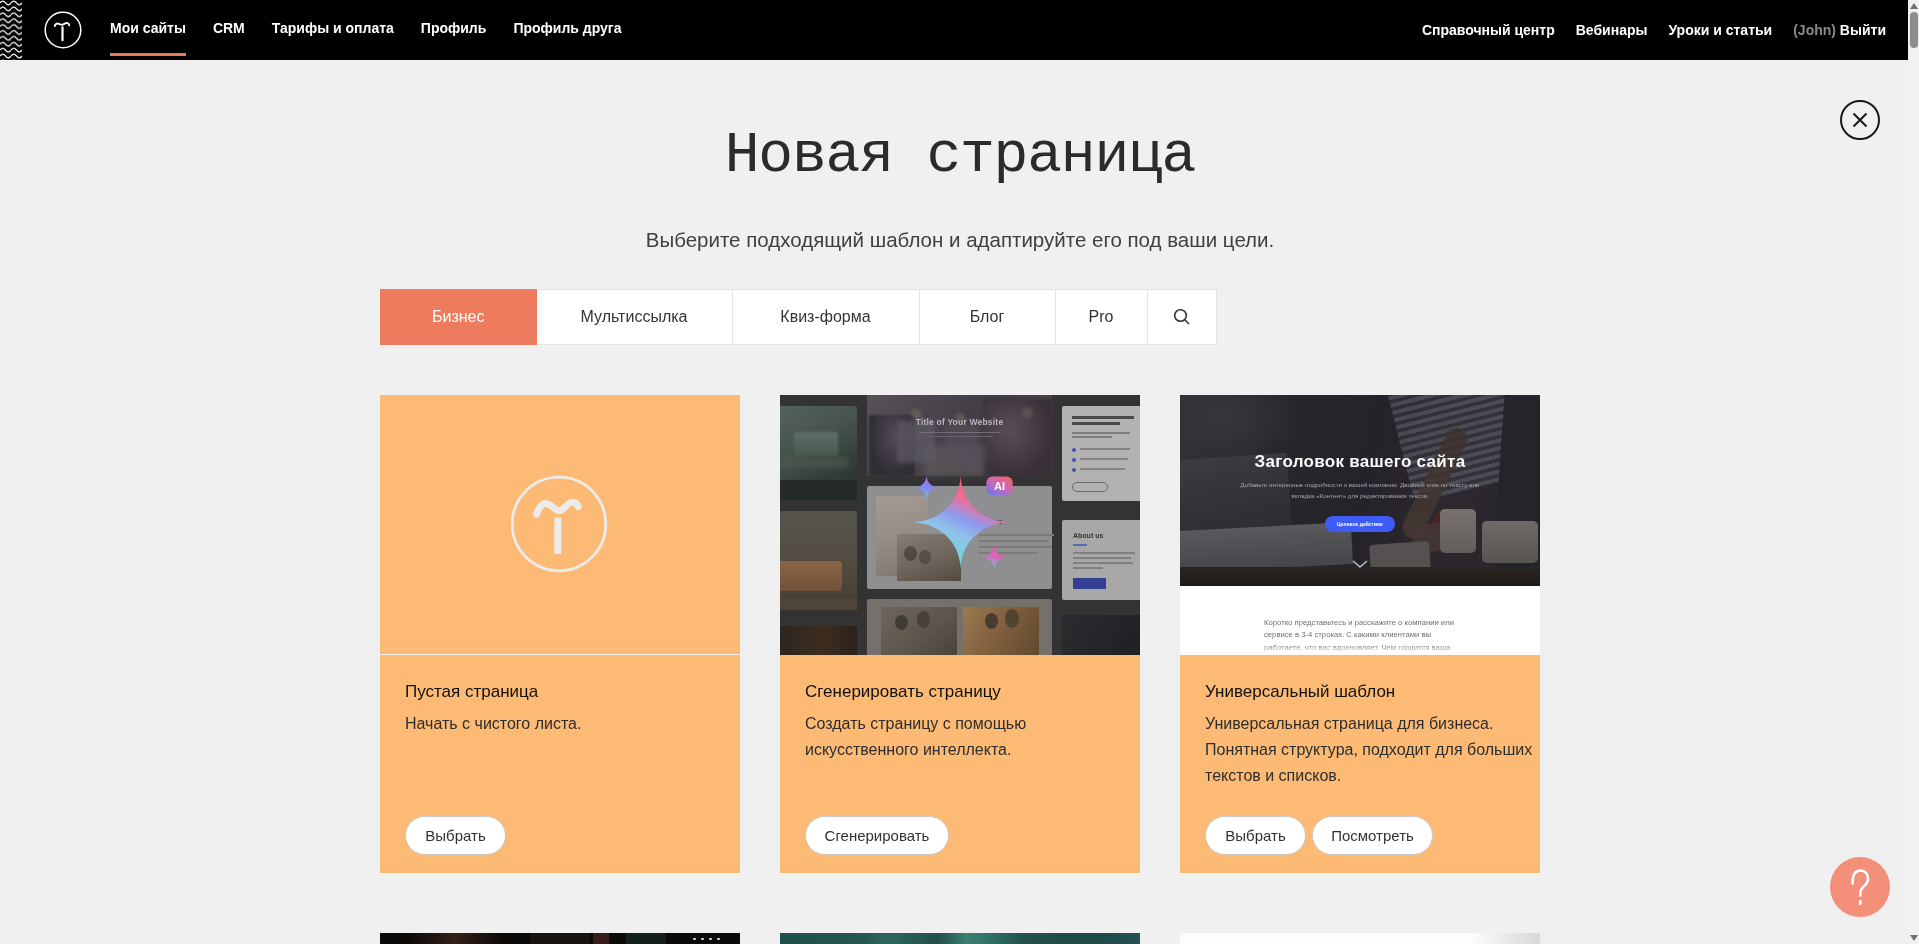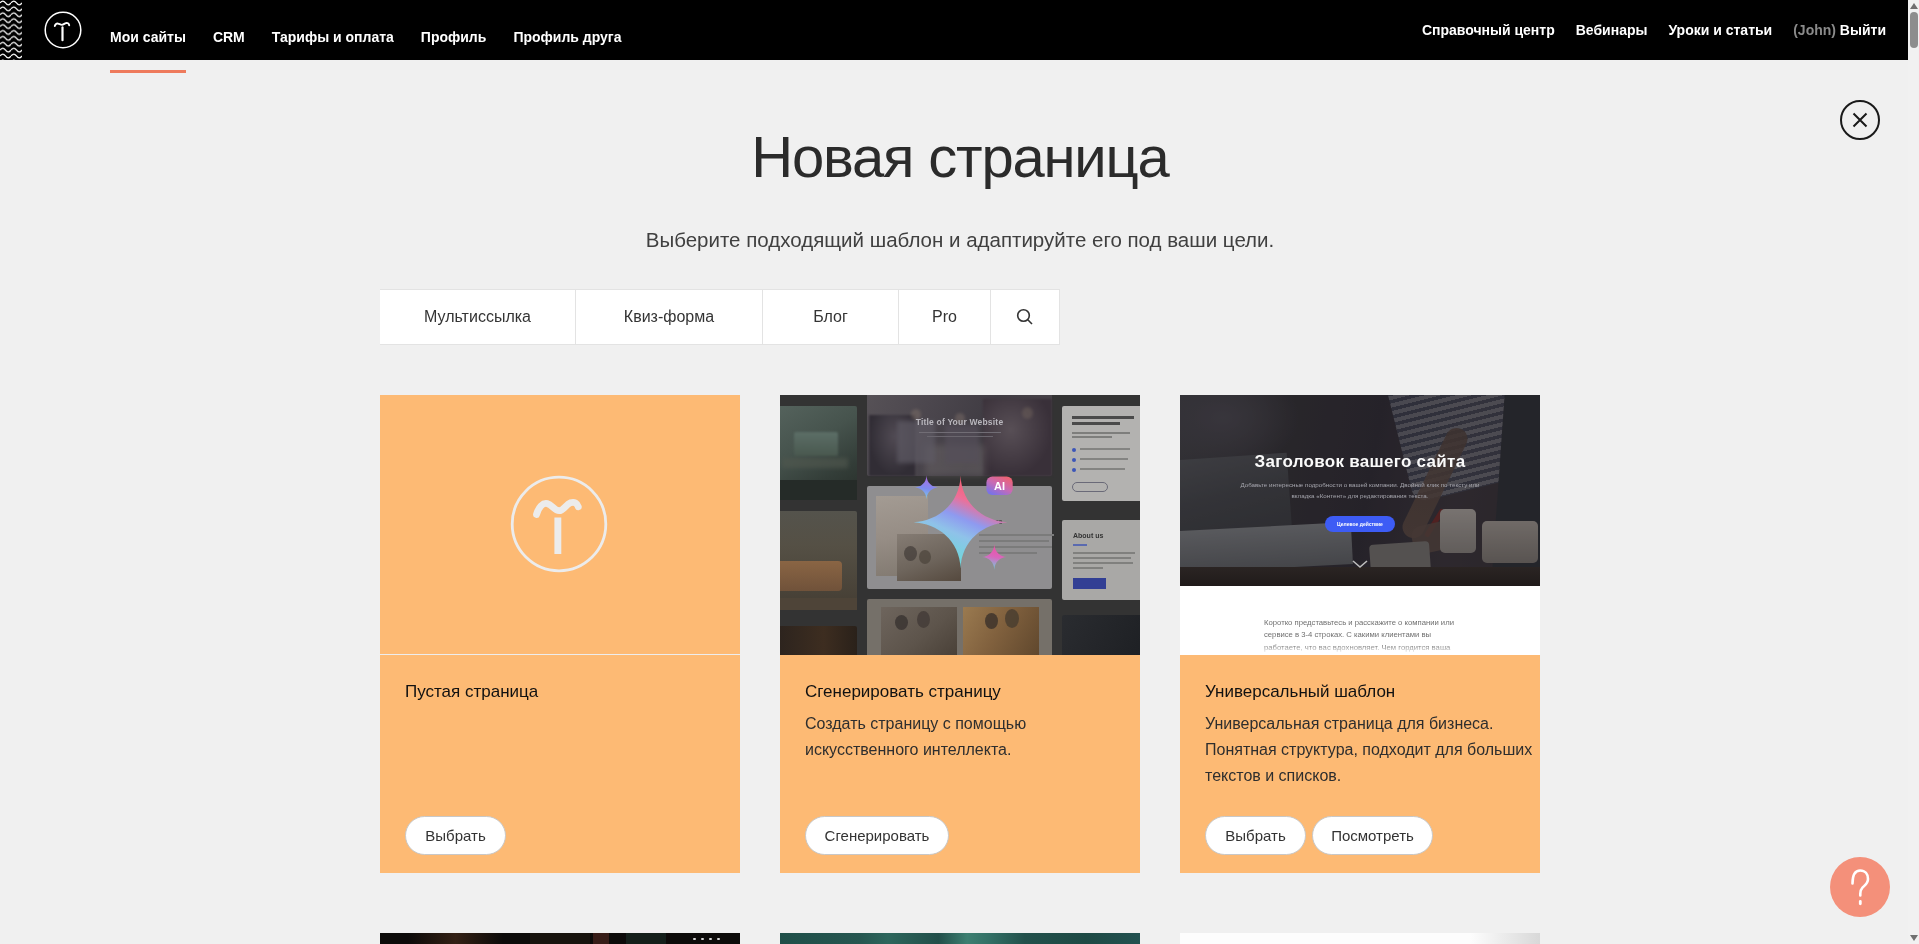--- a/index.html
+++ b/index.html
@@ -5,34 +5,34 @@
 <style>
   * { margin:0; padding:0; box-sizing:border-box; }
   html,body { width:1919px; height:944px; overflow:hidden; }
   body { background:#f0f0f0; font-family:"Liberation Sans", sans-serif; position:relative; }
 
   
   .nav { position:absolute; left:0; top:0; width:1908px; height:60px; background:#000; }
   .zig { position:absolute; left:0; top:0; }
   .logo { position:absolute; left:45px; top:13px; }
   .menu { position:absolute; left:110px; top:0; height:60px; display:flex; }
-  .menu .it { height:73px; display:flex; align-items:center; color:#fff; font-weight:bold;
+  .menu .it { height:56px; display:flex; align-items:center; color:#fff; font-weight:bold;
               font-size:14px; margin-right:27px; position:relative; }
   .menu .it.active:after { content:""; position:absolute; left:0; right:0; bottom:0; height:3.5px; background:#ee7a5c; }
   .rmenu { position:absolute; right:22px; top:0; height:60px; display:flex; }
   .rmenu .it { height:60px; display:flex; align-items:center; color:#fff; font-weight:bold;
                font-size:14px; margin-left:21px; }
   .gray { color:#8a8a8a; }
 
   
   .close { position:absolute; left:1840px; top:100px; width:40px; height:40px; }
 
   
   .h1 { position:absolute; left:0; top:123px; width:1920px; text-align:center;
-        font-size:58px; font-weight:400; color:#2b2b2b; letter-spacing:-1.2px; }
+        font-size:58px; font-weight:400; color:#2b2b2b; letter-spacing:-1.2px;font-family:Liberation Mono, monospace; }
   .sub { position:absolute; left:0; top:227.5px; width:1920px; text-align:center;
          font-size:20.5px; color:#404040; }
 
   
   .tabs { position:absolute; left:380px; top:289px; width:1160px; height:56px; display:flex; }
   .tab { background:#fff; border:1px solid #e3e3e3; border-left:none; display:flex; align-items:center;
          justify-content:center; font-size:16px; color:#343434; height:56px; }
   .tab.active { background:#ef7b5e; border:none; color:#fff; }
 
   
@@ -97,20 +97,21 @@
 
 <svg class="close" viewBox="0 0 40 40">
   <circle cx="20" cy="20" r="19" fill="none" stroke="#1a1a1a" stroke-width="2"></circle>
   <path d="M13.5,13.5 L26.5,26.5 M26.5,13.5 L13.5,26.5" stroke="#1a1a1a" stroke-width="2"></path>
 </svg>
 
 <div class="h1">Новая страница</div>
 <div class="sub">Выберите подходящий шаблон и адаптируйте его под ваши цели.</div>
 
 <div class="tabs">
+  <div class="tab active" style="width:156.5px">Бизнес</div>
   <div class="tab" style="width:196px">Мультиссылка</div>
   <div class="tab" style="width:187px">Квиз-форма</div>
   <div class="tab" style="width:136px">Блог</div>
   <div class="tab" style="width:92px">Pro</div>
   <div class="tab" style="width:69px">
     <svg width="18" height="18" viewBox="0 0 18 18">
         <circle cx="7.5" cy="7.5" r="5.8" fill="none" stroke="#333" stroke-width="1.6"></circle>
         <path d="M11.8,11.8 L16,16" stroke="#333" stroke-width="1.6"></path>
       </svg>
   </div>
@@ -119,20 +120,21 @@
 <div class="card" style="left:380px">
   <div class="prev">
     <svg width="100" height="100" viewBox="0 0 100 100" style="position:absolute;left:129px;top:79px">
       <circle cx="50" cy="50" r="46.8" fill="none" stroke="#ececec" stroke-width="2.8"></circle>
       <path d="M27.5,40.5 C29.5,33 34,28.6 38.3,29.6 C43,30.7 45.5,36.6 50,36.7 C54.5,36.8 57,30.3 61.5,28.8 C65.5,27.4 68.3,29.3 69.3,32.8" fill="none" stroke="#ececec" stroke-width="6.8" stroke-linecap="round"></path>
       <rect x="45.4" y="43.5" width="6.9" height="36.5" fill="#ececec"></rect>
     </svg>
     <div style="position:absolute;left:0;bottom:0;width:360px;height:1px;background:#ededed"></div>
   </div>
   <div class="title">Пустая страница</div>
+  <div class="desc">Начать с чистого листа.</div>
   <div class="btn" style="left:25px;width:101px">Выбрать</div>
 </div>
 
 <div class="card" style="left:780px">
   <div class="prev" id="collage" style="background:#333">
 
     <div class="ph" style="left:-6px;top:11px;width:83px;height:94px;background:linear-gradient(150deg,#55635d 0%,#46534d 40%,#333d38 72%,#272e29 100%)">
       <div style="position:absolute;left:20px;top:26px;width:44px;height:24px;background:linear-gradient(180deg,#5c6e67,#49584f);border-radius:2px;filter:blur(1px)"></div>
       <div style="position:absolute;left:8px;top:52px;width:66px;height:10px;background:#51584f;opacity:0.6;filter:blur(2px)"></div>
       <div style="position:absolute;left:0;bottom:0;width:83px;height:20px;background:#252b28"></div>

